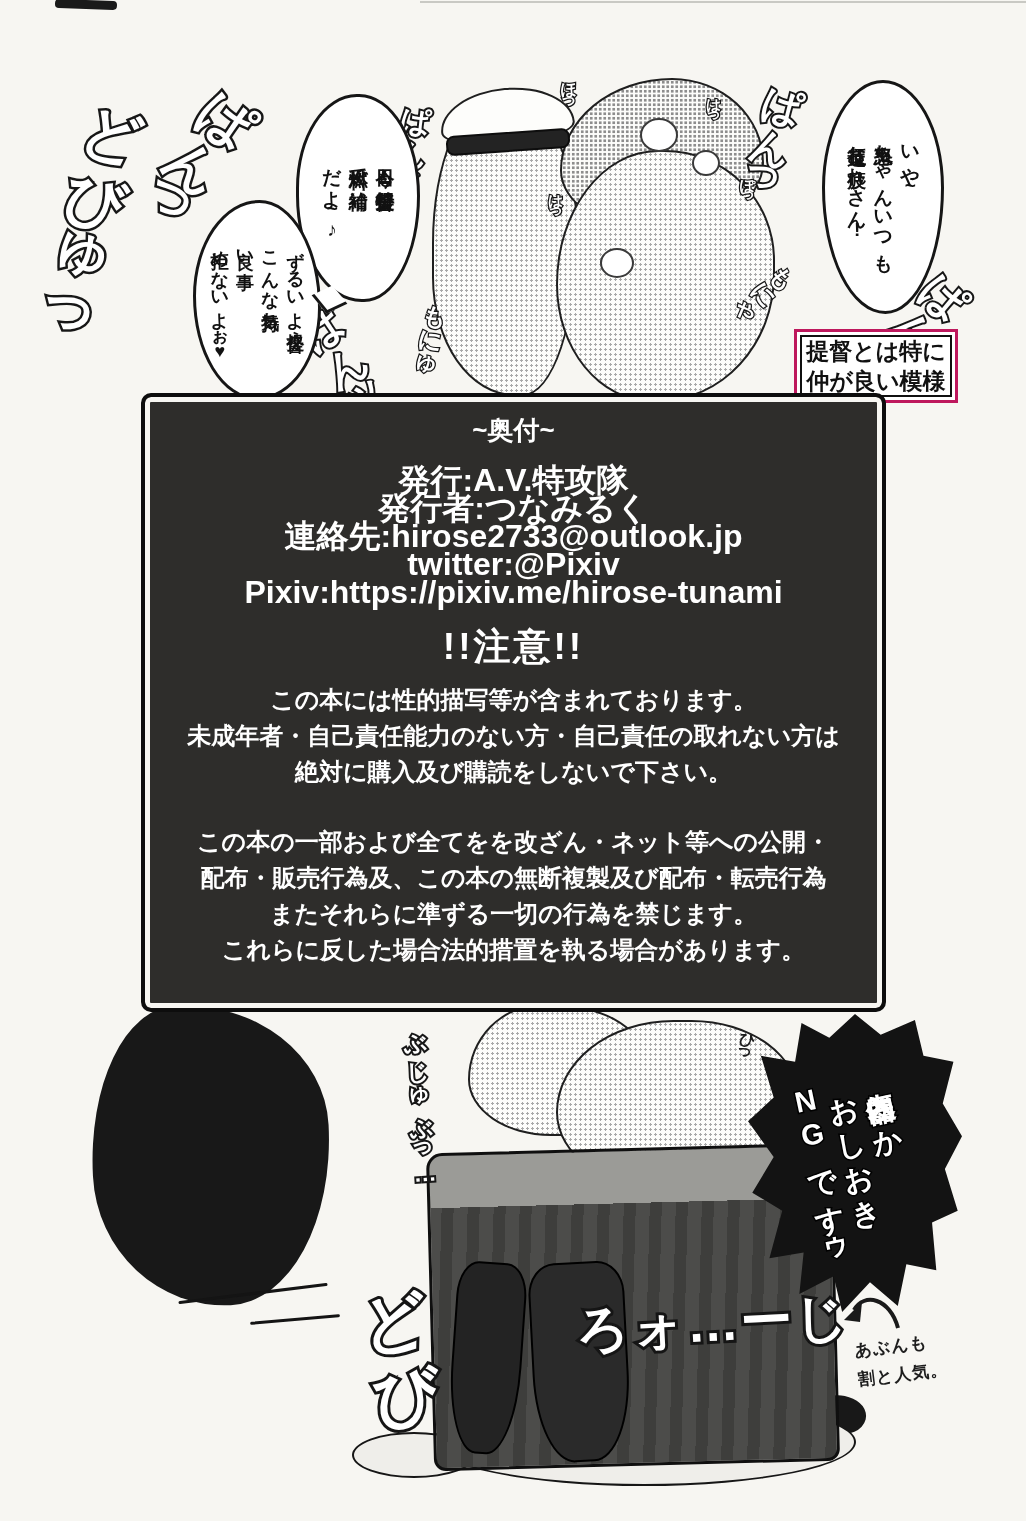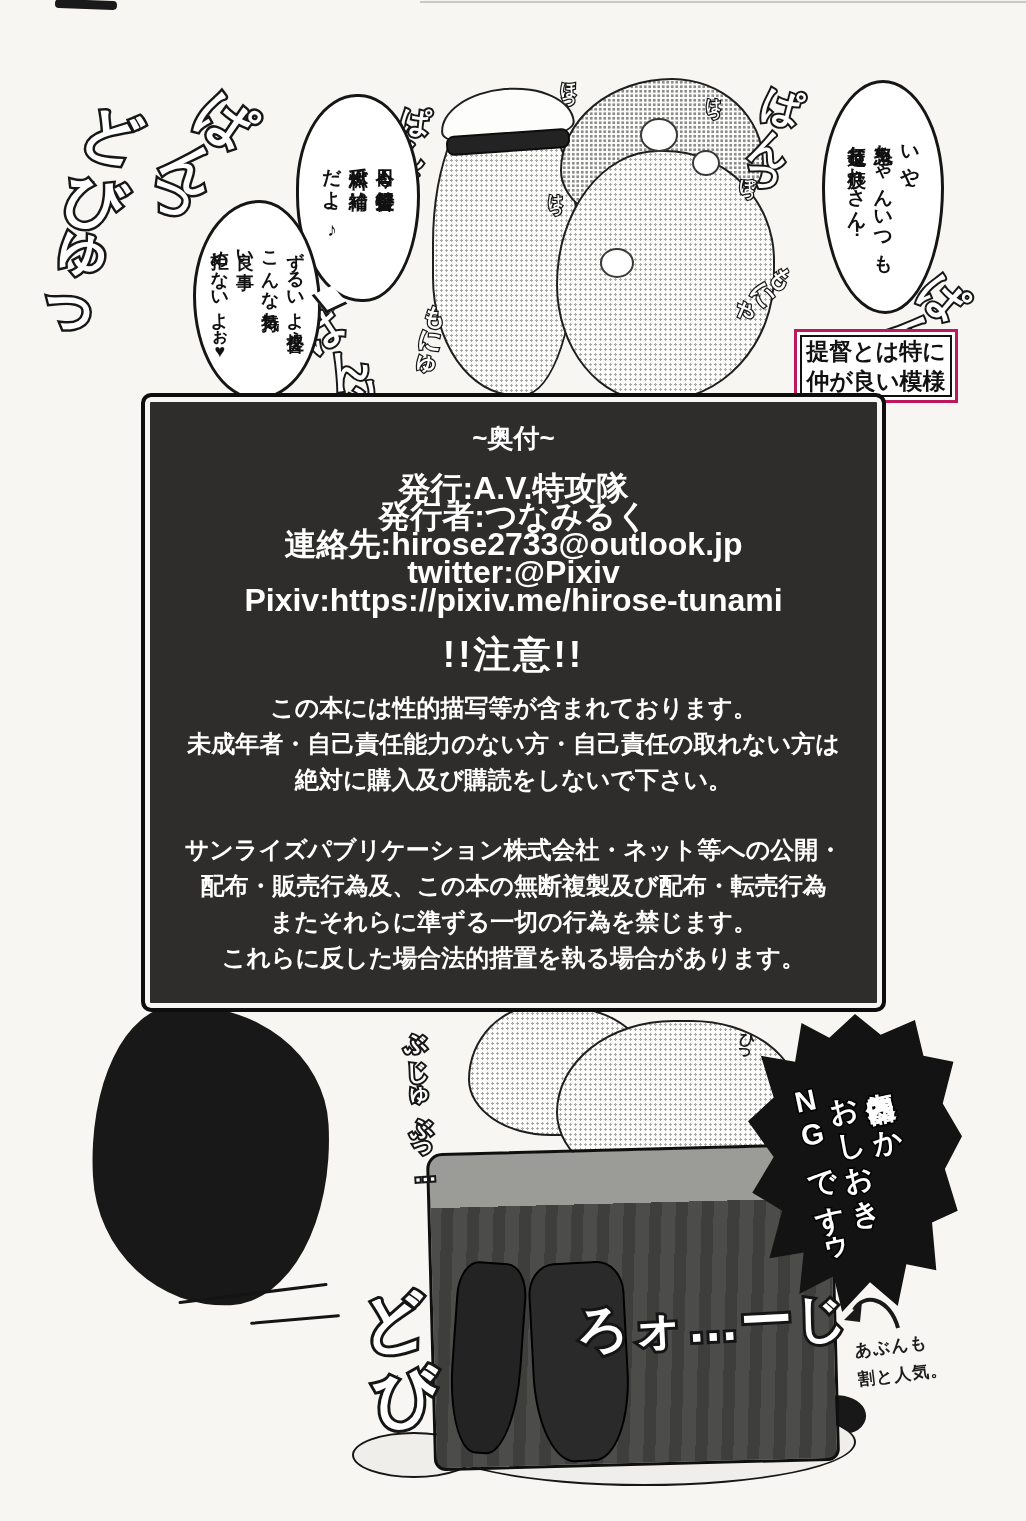--- a/index.html
+++ b/index.html
@@ -31,21 +31,21 @@
     background:#fff;border:3px solid #be185d;
     box-shadow:inset 0 0 0 3px #fff,inset 0 0 0 5px #101010;
     display:flex;align-items:center;justify-content:center;
     font-weight:800;text-align:center;z-index:8;
   }
   
   .colophon{
     left:141px;top:393px;width:745px;height:619px;box-sizing:border-box;
     background:#2e2d2b;border:4px solid #0d0d0d;border-radius:10px;
     box-shadow:inset 0 0 0 5px #f7f6f2;
-    text-align:center;color:#fff;padding-top:24px;z-index:9;
+    text-align:center;color:#fff;padding-top:16px;z-index:9;
   }
   .colo-title{font-size:26px;font-weight:bold;margin-bottom:18px;}
   .colo-line{font-size:32px;line-height:28px;font-weight:bold;}
   .warn-title{font-size:37px;font-weight:bold;margin-top:16px;letter-spacing:3px;}
   .warn-line{font-size:24px;line-height:36px;font-weight:bold;}
   .warn-block{margin-top:10px;}
   .legal-block{margin-top:34px;}
   
   .art{border:2.5px solid #1f1f1f;background-color:#fdfdfb;z-index:1;}
   .tone{background-image:radial-gradient(circle,#a9a9a9 1.1px,transparent 1.4px);background-size:5px 5px;}
@@ -132,21 +132,21 @@
       <div class="colo-line">twitter:@Pixiv</div>
       <div class="colo-line">Pixiv:https://pixiv.me/hirose-tunami</div>
     </div>
     <div class="warn-title">!!注意!!</div>
     <div class="warn-block">
       <div class="warn-line">この本には性的描写等が含まれております。</div>
       <div class="warn-line">未成年者・自己責任能力のない方・自己責任の取れない方は</div>
       <div class="warn-line">絶対に購入及び購読をしないで下さい。</div>
     </div>
     <div class="legal-block">
-      <div class="warn-line">サンライズパブリケーション株式会社・ネット等への公開・</div>
+      <div class="warn-line">この本の一部および全てをを改ざん・ネット等への公開・</div>
       <div class="warn-line">配布・販売行為及、この本の無断複製及び配布・転売行為</div>
       <div class="warn-line">またそれらに準ずる一切の行為を禁じます。</div>
       <div class="warn-line">これらに反した場合法的措置を執る場合があります。</div>
     </div>
   </div>
 
   <div>
 
     <div class="abs dark-fill" style="left:92px;top:1004px;width:238px;height:302px;border-radius:38% 62% 45% 55%/55% 42% 58% 45%;transform:rotate(-3deg);z-index:1;"></div>
     <div class="abs drip-line" style="left:178px;top:1292px;width:150px;height:3px;transform:rotate(-7deg);"></div>

